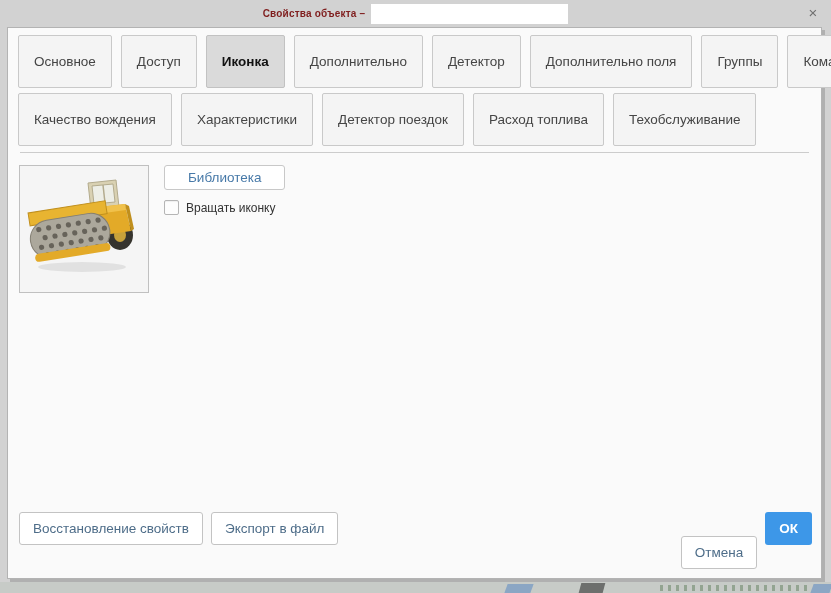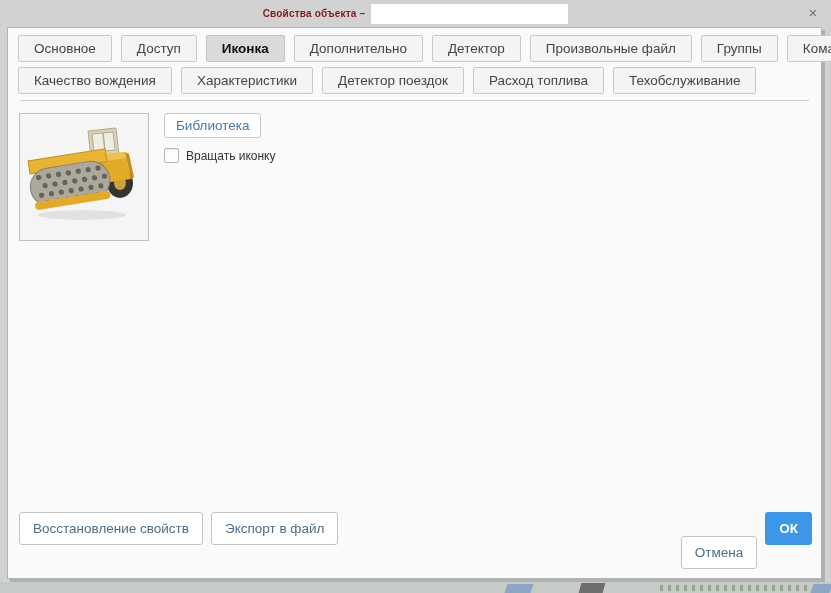--- a/index.html
+++ b/index.html
@@ -25,36 +25,36 @@
     position:absolute;left:7px;top:27px;width:815px;height:552px;
     background:#fafafa;border:1px solid #b3b3b3;
     box-shadow:3px 3px 0 rgba(0,0,0,.16);
     box-sizing:border-box;
   }
   
   .tabs{padding:7px 10px 0 10px;}
   .tab-row{display:flex;flex-wrap:nowrap;gap:9px;margin-bottom:5px;}
   .tab{
     background:#f4f4f4;border:1px solid #c9c9c9;border-radius:2px;
-    padding:5px 15px;font-size:13.5px;color:#454545;white-space:nowrap;
+    padding:18px 15px;font-size:13.5px;color:#454545;white-space:nowrap;
     cursor:pointer;
   }
   .tab.active{background:#dadada;border-color:#c2c2c2;color:#111;font-weight:700;}
   .tab-separator{border-top:1px solid #cccccc;margin:6px 2px 0 2px;}
   
   .content{display:flex;align-items:flex-start;gap:15px;padding:12px 0 0 11px;}
   .icon-preview{
     width:128px;height:126px;border:1px solid #c0c0c0;background:#f5f5f5;
     display:flex;align-items:center;justify-content:center;box-sizing:content-box;
   }
   .icon-preview svg{display:block;}
   .right-controls{display:flex;flex-direction:column;align-items:flex-start;}
   .library-btn{
     background:#ffffff;border:1px solid #c8c8c8;border-radius:3px;
-    padding:4px 11px;font-size:13.5px;cursor:pointer;
+    padding:4px 23px;font-size:13.5px;cursor:pointer;
     font-family:"Liberation Sans",sans-serif;
   }
   .checkbox-row{display:flex;align-items:center;gap:7px;margin-top:10px;cursor:pointer;}
   .checkbox{
     width:13px;height:13px;background:#fdfdfd;border:1px solid #b5b5b5;
     border-radius:2px;box-shadow:inset 0 1px 1px rgba(0,0,0,.06);
   }
   .checkbox-label{font-size:12px;color:#333;}
   
   .footer{
@@ -102,21 +102,21 @@
 
 <div class="dialog">
 
   <div class="tabs">
     <div class="tab-row">
       <div class="tab">Основное</div>
       <div class="tab">Доступ</div>
       <div class="tab active">Иконка</div>
       <div class="tab">Дополнительно</div>
       <div class="tab">Детектор</div>
-      <div class="tab">Произвольные файл</div>
+      <div class="tab">Дополнительно поля</div>
       <div class="tab">Группы</div>
       <div class="tab">Команды</div>
     </div>
     <div class="tab-row">
       <div class="tab">Качество вождения</div>
       <div class="tab">Характеристики</div>
       <div class="tab">Детектор поездок</div>
       <div class="tab">Расход топлива</div>
       <div class="tab">Техобслуживание</div>
     </div>

